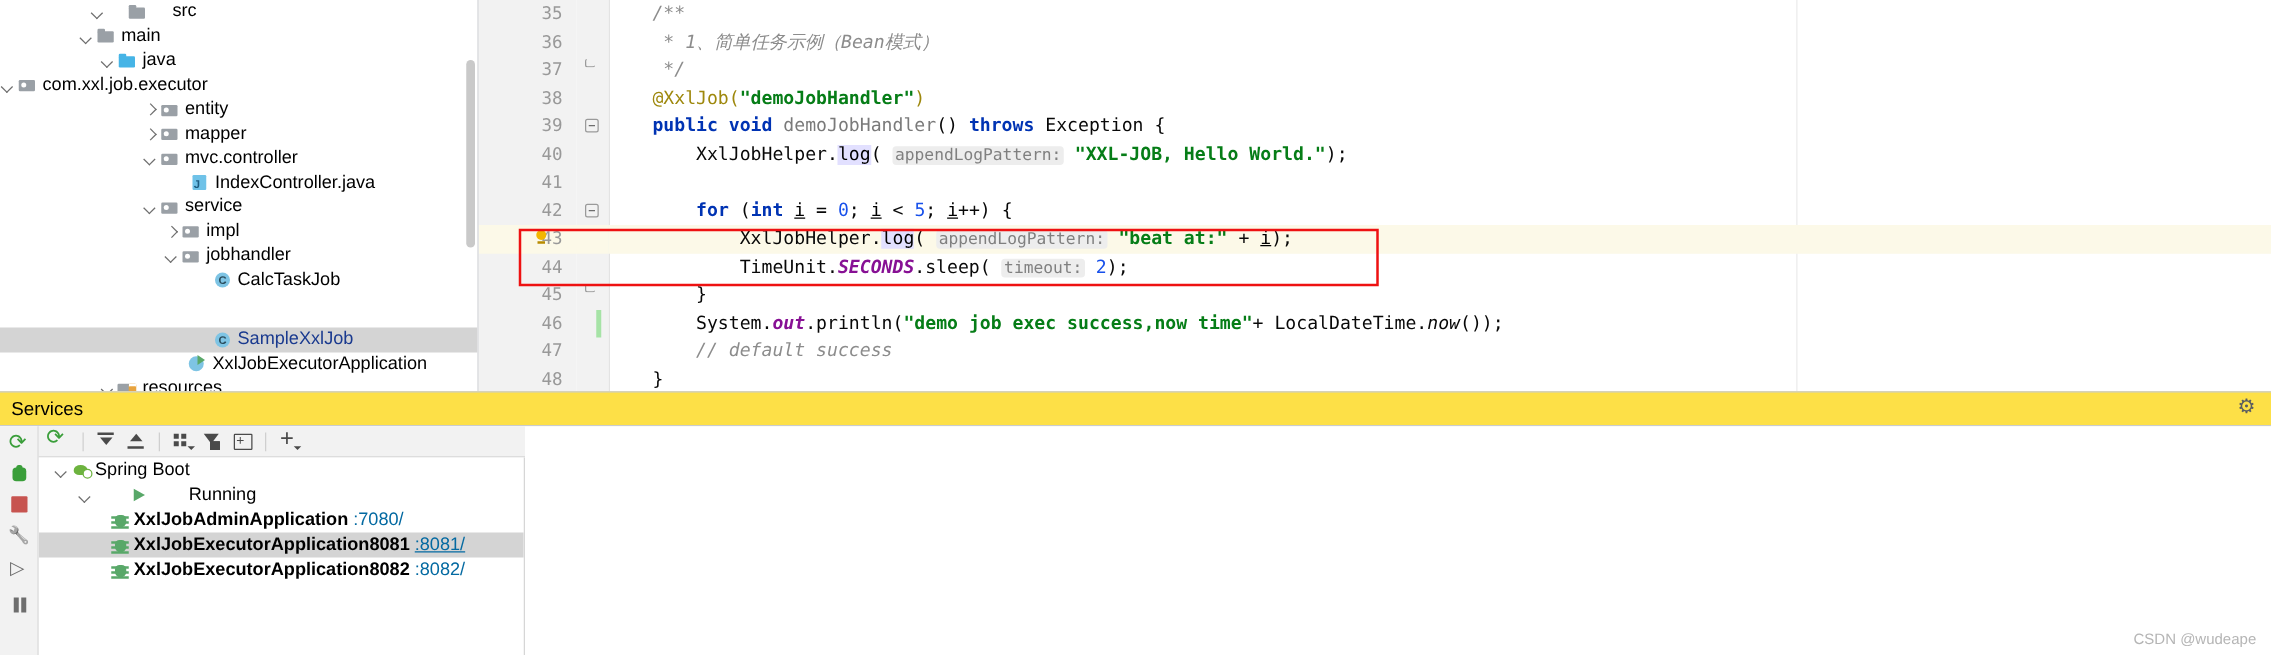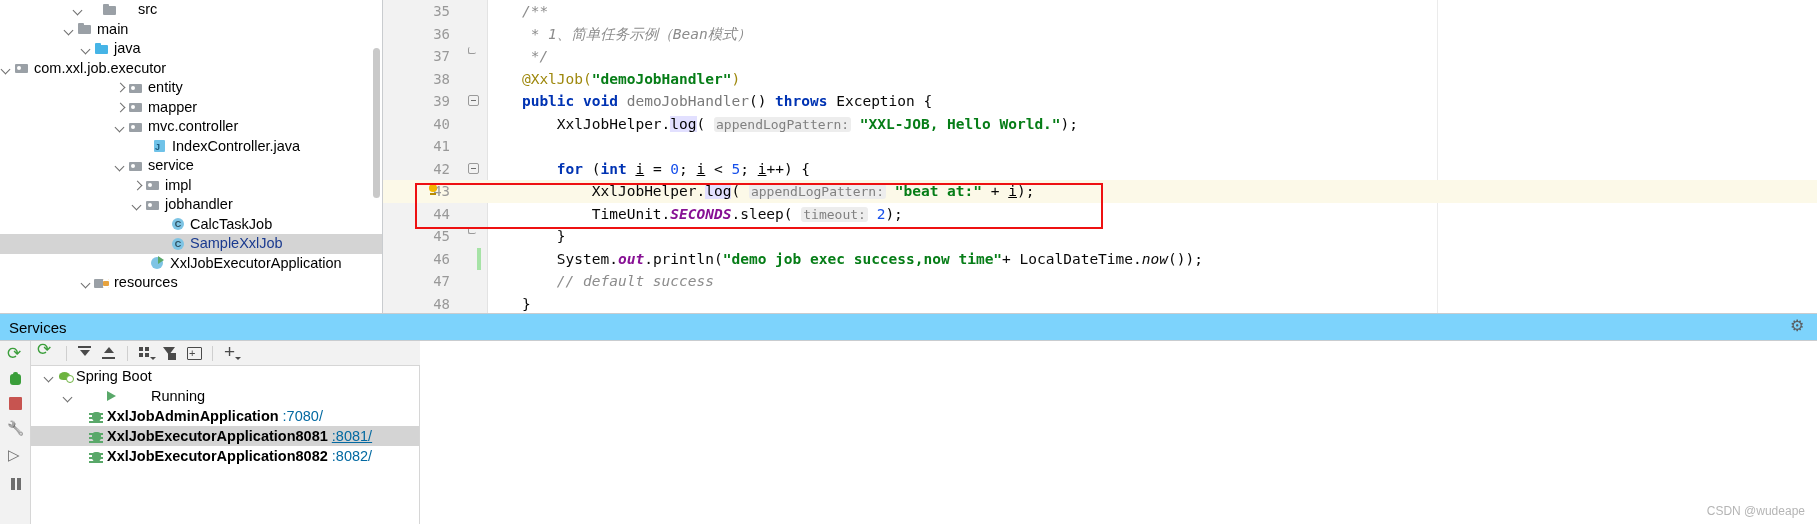--- a/index.html
+++ b/index.html
@@ -20,21 +20,21 @@
   .tree-pane {
     position:absolute; left:0; top:0; width:383px; height:313px;
     background:#ffffff; border-right:1px solid #c9cccf;
     overflow:hidden;
   }
   .tree-row {
     position:relative; height:19.5px; line-height:19.5px;
     white-space:nowrap; font-size:14.5px; color:#000;
     display:flex; align-items:center;
   }
-  .tree-row.sel { background:#d4d4d4; }
+  .tree-row.sel { background:#d4d4d4;margin-top:28px; }
   .arrow {
     width:13px; height:13px; flex:0 0 13px; position:relative; margin-right:1px;
   }
   .arrow.down::before {
     content:""; position:absolute; left:2px; top:4px;
     width:6px; height:6px;
     border-left:1.6px solid #6e6e6e; border-bottom:1.6px solid #6e6e6e;
     transform:rotate(-45deg);
   }
   .arrow.right::before {
@@ -185,21 +185,21 @@
   .redbox-editor {
     position:absolute; border:2.4px solid #ee1111; pointer-events:none;
   }
 
   
   .editor-rightline { position:absolute; top:0; width:1px; height:313px; background:#ebebeb; }
 
   
   .tw-header {
     position:absolute; left:0; top:313px; width:1817px; height:28px;
-    background:#7dd3fc; border-top:1px solid #c9cccf; border-bottom:1px solid #c9cccf;
+    background:#fde047; border-top:1px solid #c9cccf; border-bottom:1px solid #c9cccf;
     display:flex; align-items:center;
   }
   .tw-title { margin-left:9px; font-size:15px; color:#000; }
   .tw-gear { position:absolute; right:11px; top:6px; width:16px; height:16px; }
   .tw-gear::before{
     content:"⚙"; position:absolute; left:0; top:-3px; font-size:16px; color:#5a5d61; line-height:18px;
   }
 
   .services-body { position:absolute; left:0; top:341px; width:1817px; height:183px; background:#fff; }
 

